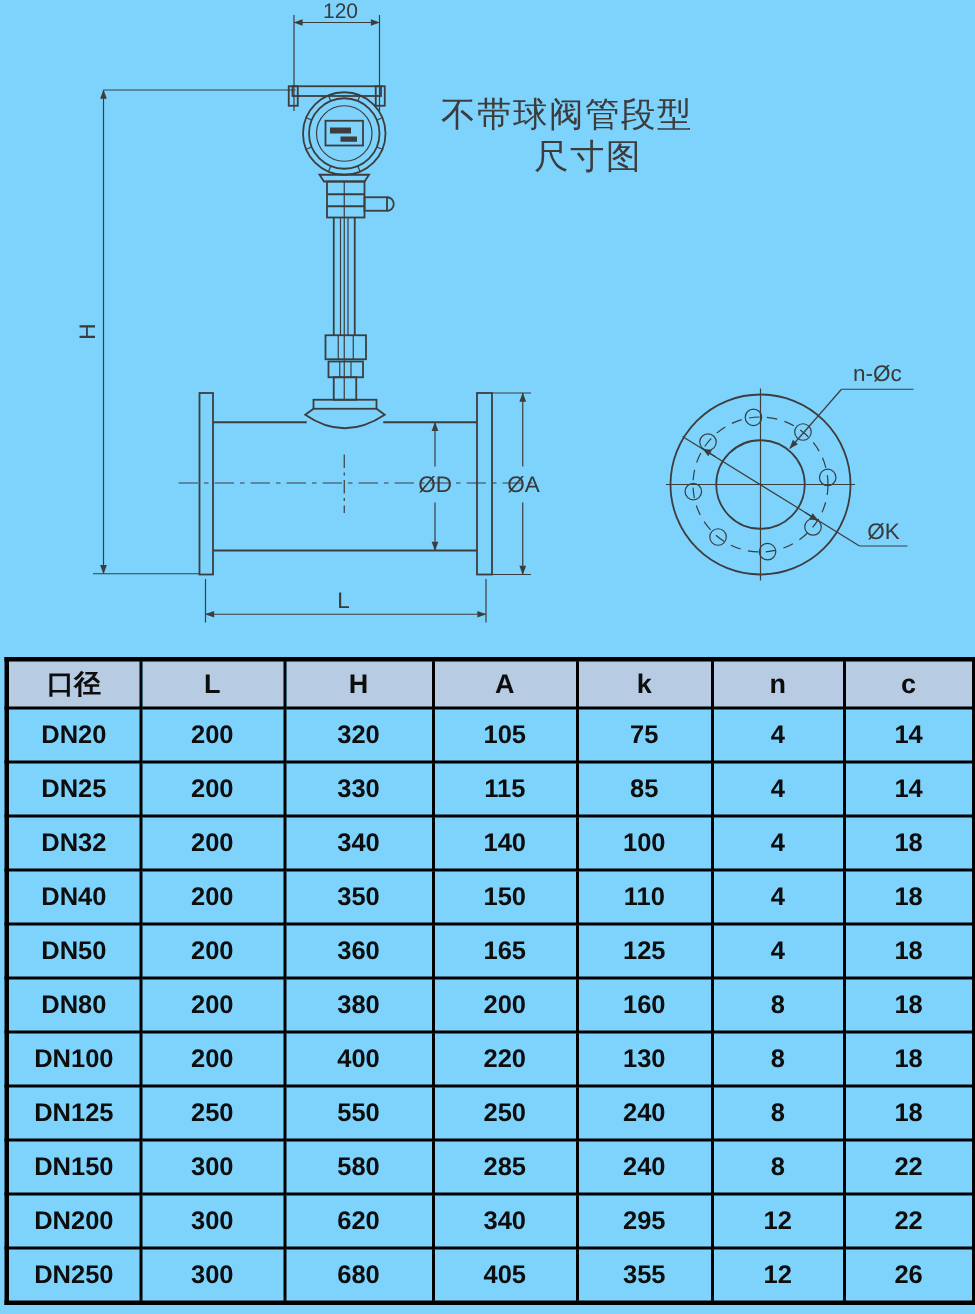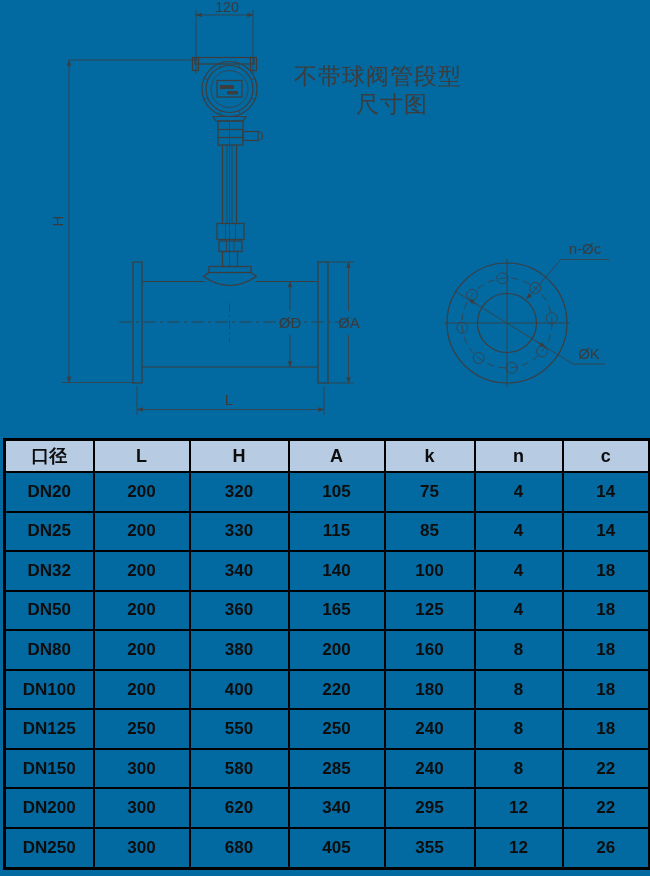--- a/index.html
+++ b/index.html
@@ -1,16 +1,16 @@
 <!DOCTYPE html>
 <html><head>
 <meta charset="utf-8">
 <style>
   html,body{margin:0;padding:0;background:#fff;}
-  .page{position:relative;width:650px;height:876px;background:#0369a1;
+  .page{position:relative;width:650px;height:876px;background:#7dd3fc;
         font-family:"Liberation Sans",sans-serif;overflow:hidden;}
   svg.drawing{position:absolute;top:0;left:0;}
   svg .ln{stroke:#3d3d3d;fill:none;stroke-width:1.2;}
   svg .thin{stroke:#3d3d3d;fill:none;stroke-width:0.8;}
   svg .dimtxt{fill:#3a3a3a;font-family:"Liberation Sans",sans-serif;font-size:14px;}
   svg .lbltxt{fill:#3a3a3a;font-family:"Liberation Sans",sans-serif;font-size:15px;}
   svg .titletxt{fill:#3c3c3c;font-family:"Liberation Sans",sans-serif;font-size:23px;letter-spacing:1px;}
   table.dims{position:absolute;left:3px;top:438px;width:645px;height:432px;
              border-collapse:collapse;table-layout:fixed;border:3px solid #000;}
   table.dims th,table.dims td{border:2px solid #000;text-align:center;vertical-align:middle;
@@ -193,20 +193,29 @@
         <tr>
           <td>DN32</td>
           <td>200</td>
           <td>340</td>
           <td>140</td>
           <td>100</td>
           <td>4</td>
           <td>18</td>
         </tr>
         <tr>
+          <td>DN40</td>
+          <td>200</td>
+          <td>350</td>
+          <td>150</td>
+          <td>110</td>
+          <td>4</td>
+          <td>18</td>
+        </tr>
+        <tr>
           <td>DN50</td>
           <td>200</td>
           <td>360</td>
           <td>165</td>
           <td>125</td>
           <td>4</td>
           <td>18</td>
         </tr>
         <tr>
           <td>DN80</td>
@@ -215,21 +224,21 @@
           <td>200</td>
           <td>160</td>
           <td>8</td>
           <td>18</td>
         </tr>
         <tr>
           <td>DN100</td>
           <td>200</td>
           <td>400</td>
           <td>220</td>
-          <td>180</td>
+          <td>130</td>
           <td>8</td>
           <td>18</td>
         </tr>
         <tr>
           <td>DN125</td>
           <td>250</td>
           <td>550</td>
           <td>250</td>
           <td>240</td>
           <td>8</td>

